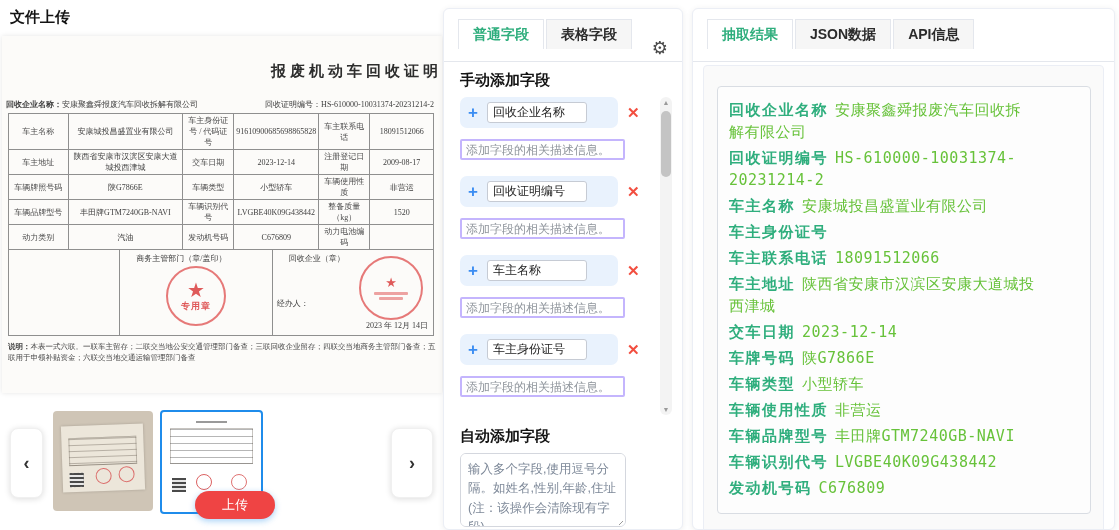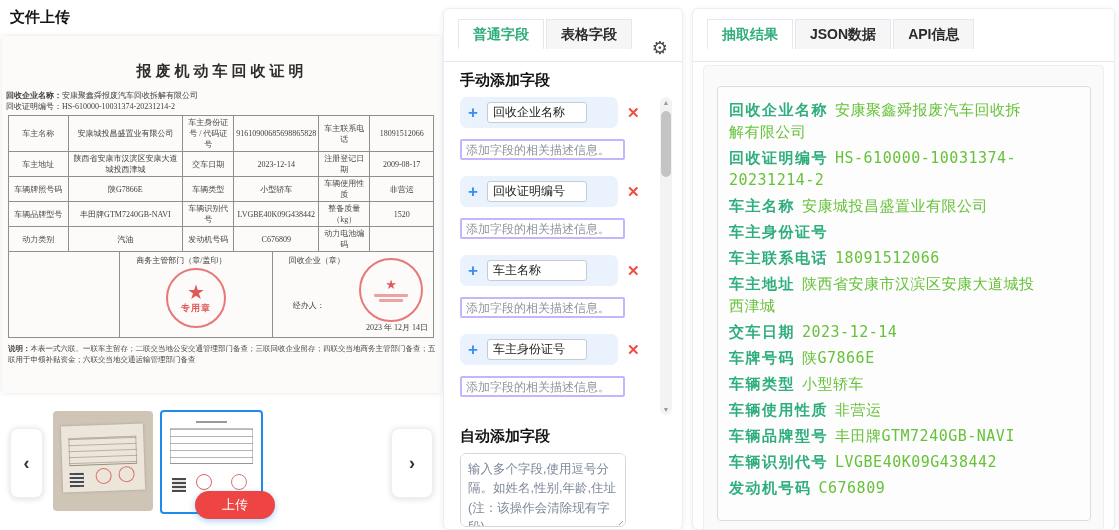--- a/index.html
+++ b/index.html
@@ -3,40 +3,40 @@
 <meta charset="utf-8">
 <style>
   * { box-sizing: border-box; margin: 0; padding: 0; }
   body { background:#fff; font-family:"Liberation Sans",sans-serif; }
   .app { position:relative; width:1119px; height:530px; overflow:hidden; background:#fff; }
 
   
   .left-title { position:absolute; left:10px; top:8px; font-size:15px; font-weight:bold; color:#141414; }
   .doc { position:absolute; left:2px; top:36px; width:440px; height:357px; background:#fcfbf9;
          box-shadow:0 0 5px rgba(0,0,0,.10); font-family:"Liberation Serif",serif; color:#3d3d3d; padding-top:26px; }
-  .doc-title { text-align:center; font-size:15px; letter-spacing:4px; color:#2d2d2d; font-weight:bold; }
-  .doc-head { display:flex; justify-content:space-between; margin:9px 8px 3px 4px; font-size:8px; white-space:nowrap;flex-direction:column; }
+  .doc-title { text-align:right; font-size:15px; letter-spacing:4px; color:#2d2d2d; font-weight:bold; }
+  .doc-head { display:flex; justify-content:space-between; margin:18px 8px 3px 4px; font-size:8px; white-space:nowrap; }
   .doc-head b { font-weight:bold; }
   table.doc-table { width:426px; margin-left:6px; border-collapse:collapse; font-size:8px; table-layout:fixed; }
   table.doc-table td { border:1px solid #8f8f8f; height:22px; text-align:center; padding:1px 2px; overflow:hidden; }
   table.doc-table td.k { color:#4a4a4a; }
   .doc-stamps { display:flex; width:426px; margin-left:6px; border:1px solid #8f8f8f; border-top:none; height:86px; font-size:8px; }
   .stamp-cell { position:relative; height:100%; }
   .stamp-cell + .stamp-cell { border-left:1px solid #8f8f8f; }
   .sc1 { width:26%; } .sc2 { width:36%; } .sc3 { width:38%; }
   .stamp-label { position:absolute; left:16px; top:3px; }
   .seal { position:absolute; border:2px solid rgba(226,98,98,.85); border-radius:50%;
           display:flex; flex-direction:column; align-items:center; justify-content:center; color:rgba(219,72,72,.9); }
   .seal-1 { width:60px; height:60px; left:50%; top:16px; transform:translateX(-50%); }
   .seal-1 .star { font-size:20px; line-height:20px; }
   .seal-1 .seal-text { font-size:9px; font-weight:bold; letter-spacing:1px; }
   .seal-2 { width:64px; height:64px; right:10px; top:6px; }
   .seal-2 .star { font-size:13px; line-height:14px; }
   .seal-2 .bar { width:34px; height:3px; background:rgba(224,90,90,.55); margin-top:2px; border-radius:1px; }
-  .operator { position:absolute; left:20px; bottom:26px; }
+  .operator { position:absolute; left:4px; bottom:26px; }
   .doc-date { position:absolute; right:5px; bottom:4px; font-size:8px; }
   .doc-note { margin:5px 6px 0 6px; font-size:7.5px; line-height:1.5; color:#474747; }
   .doc-footer { text-align:right; margin:9px 16px 0 0; font-size:8px; color:#6e665e; }
 
   
   .carousel { position:absolute; left:0; top:404px; width:443px; height:126px; }
   .nav-card { position:absolute; top:24px; width:33px; height:70px; background:#fff; border-radius:8px;
               box-shadow:0 1px 6px rgba(0,0,0,.14); border:1px solid #f0f0f0; display:flex; align-items:center;
               justify-content:center; cursor:pointer; color:#333; font-size:18px; font-weight:bold; }
   .nav-prev { left:10px; }
@@ -97,21 +97,21 @@
   .auto-textarea { width:166px; height:74px; border:1px solid #d4d7de; border-radius:6px; font-size:12.5px;
         padding:6px 7px; color:#222; resize:none; font-family:"Liberation Sans",sans-serif; line-height:1.55; position:relative; }
   .auto-textarea::placeholder { color:#7d8898; }
   .ta-holder { position:relative; width:166px; }
   .ta-holder::after { content:""; position:absolute; right:3px; bottom:6px; width:8px; height:8px;
         background:linear-gradient(135deg, transparent 0 50%, #9a9a9a 50% 55%, transparent 55% 70%, #9a9a9a 70% 75%, transparent 75%); }
 
   
   .panel-body { margin:3px 10px 0 10px; height:478px; background:#fafafa; border:1px solid #ebeef5; border-radius:4px; overflow:hidden; }
   .result-box { margin:20px 12px 12px 13px; background:#fdfdfd; border:1px solid #d9dde3; border-radius:4px;
-        padding:8px 54px 17px 11px; }
+        padding:8px 54px 10px 11px; }
   .entry { margin:4px 0; font-size:15px; line-height:21px; }
   .entry .lbl { color:#2fae7d; font-weight:bold; letter-spacing:1.5px; margin-right:7px; }
   .entry .val { color:#67c23a; font-family:"DejaVu Sans Mono",monospace; letter-spacing:.5px; }
 </style>
 </head>
 <body>
 
 <div class="app">
 
   <div class="left-title">文件上传</div>

